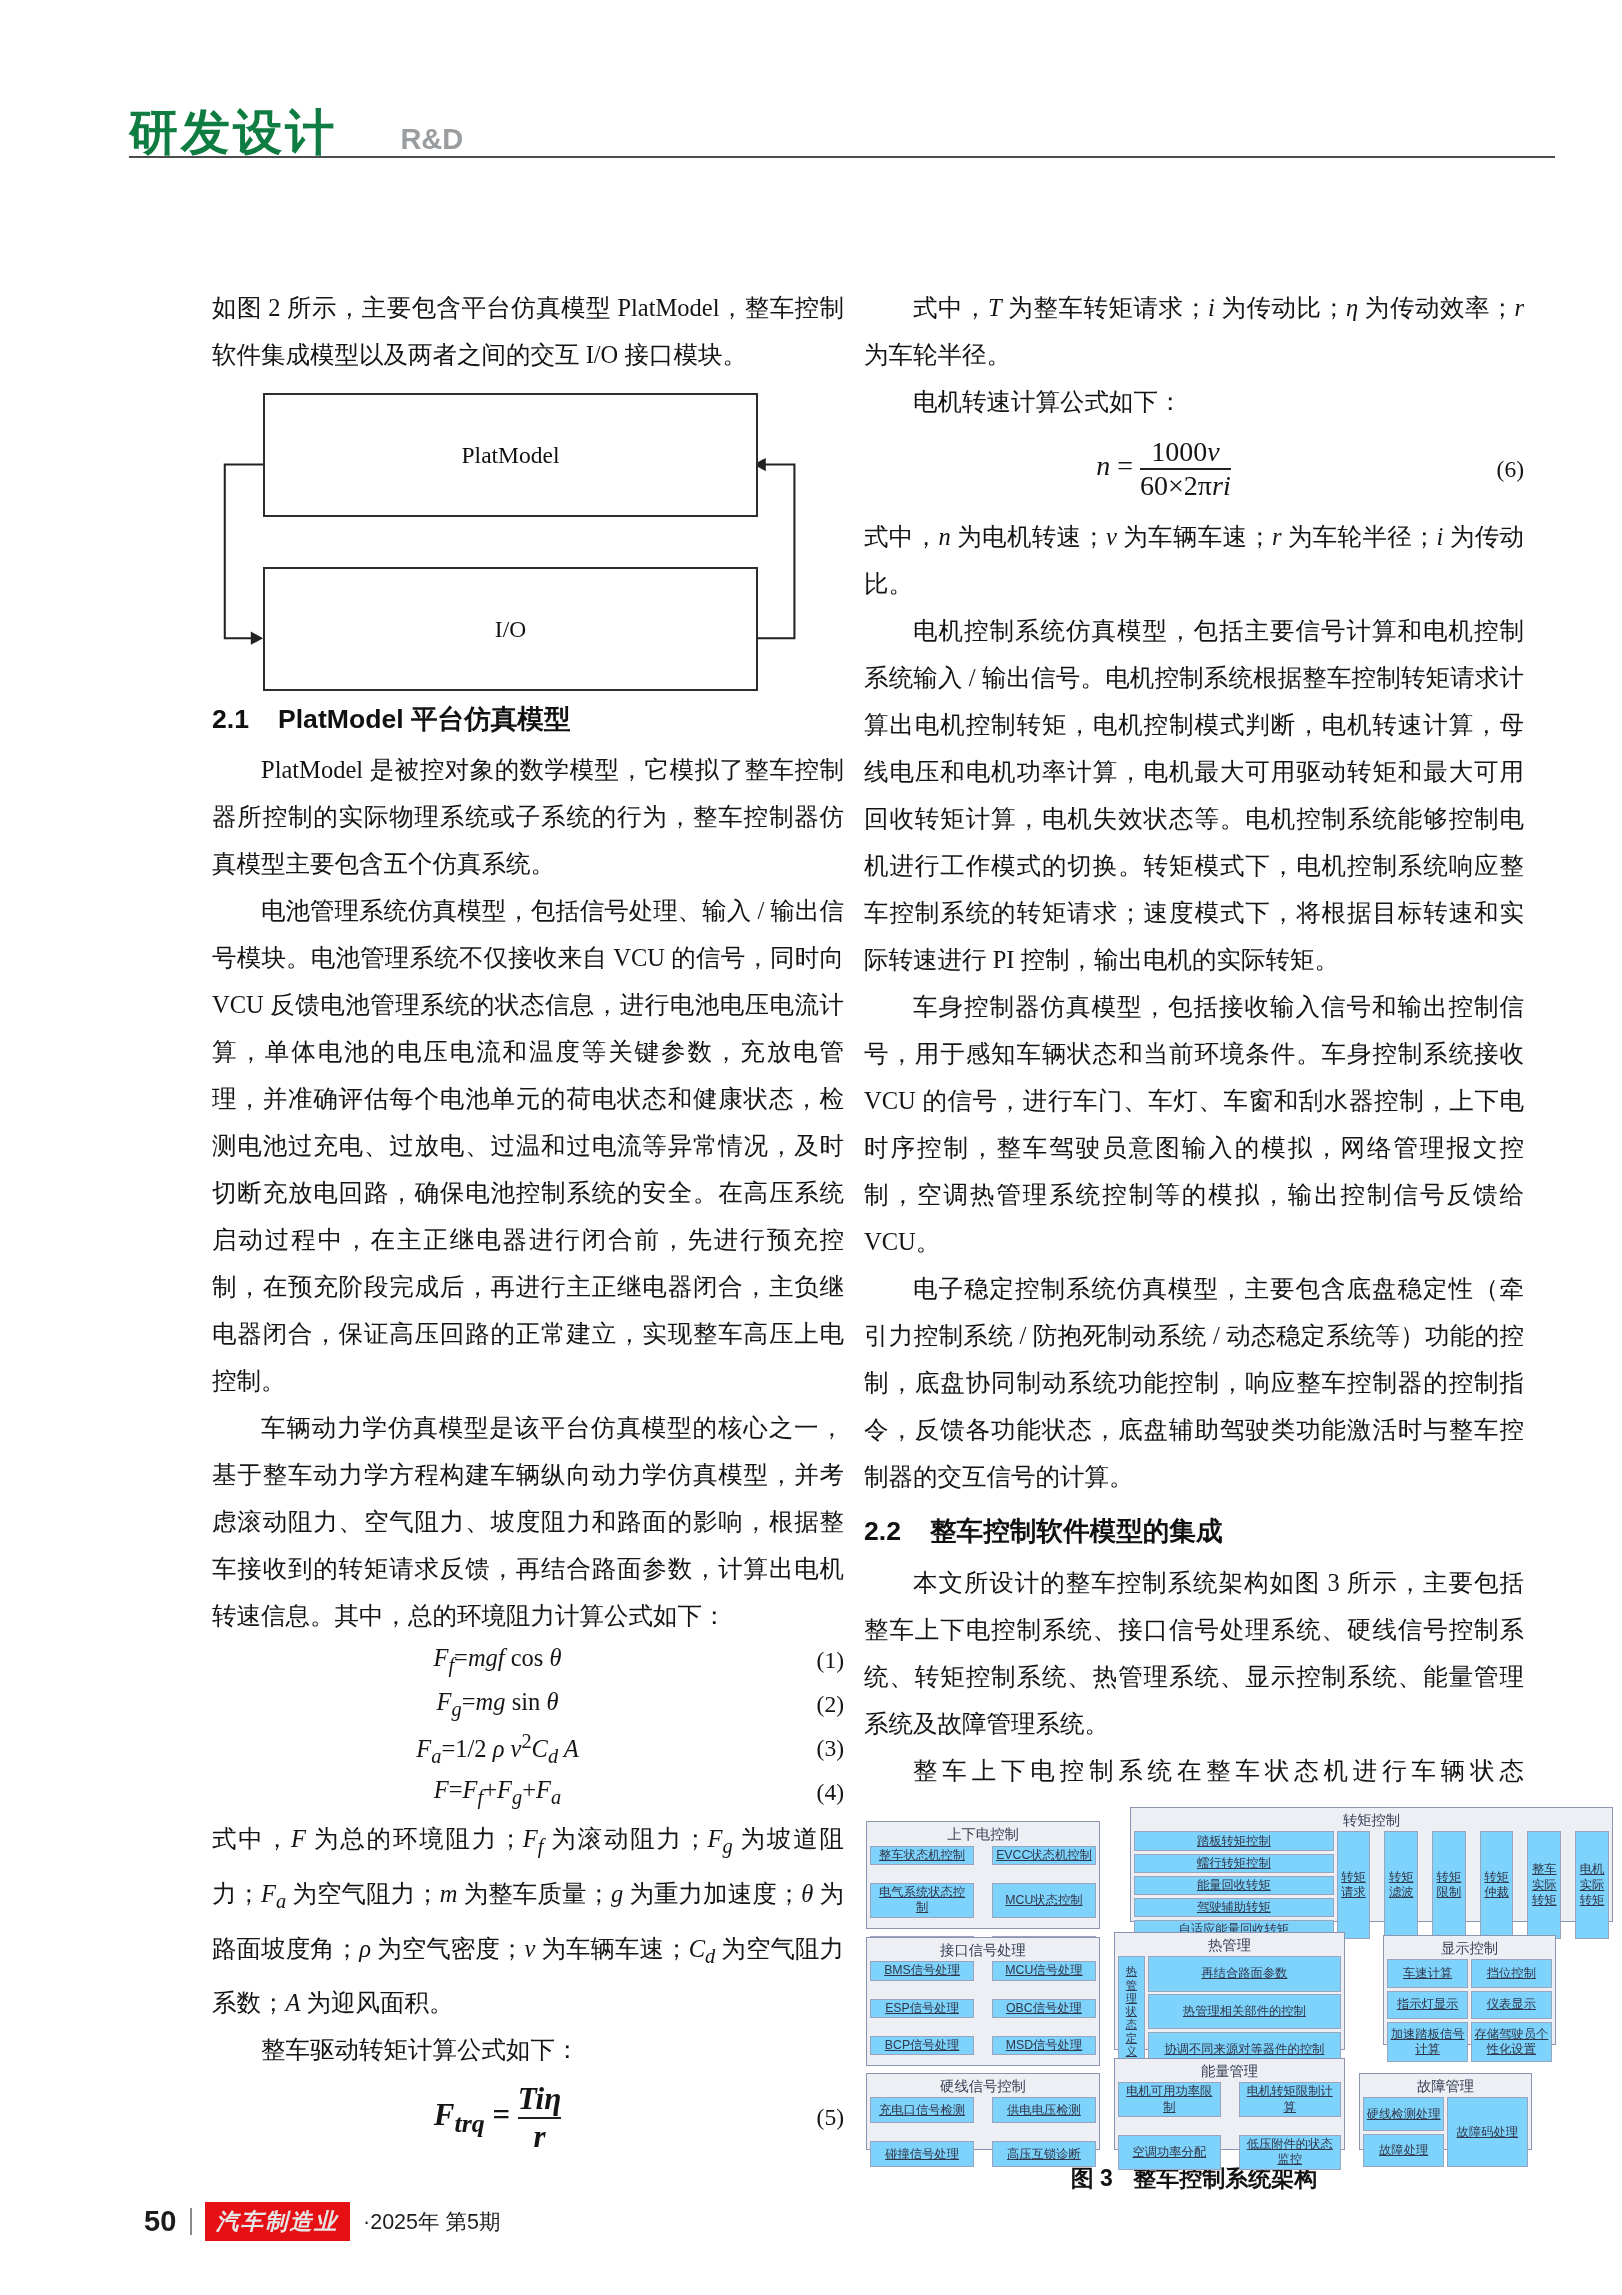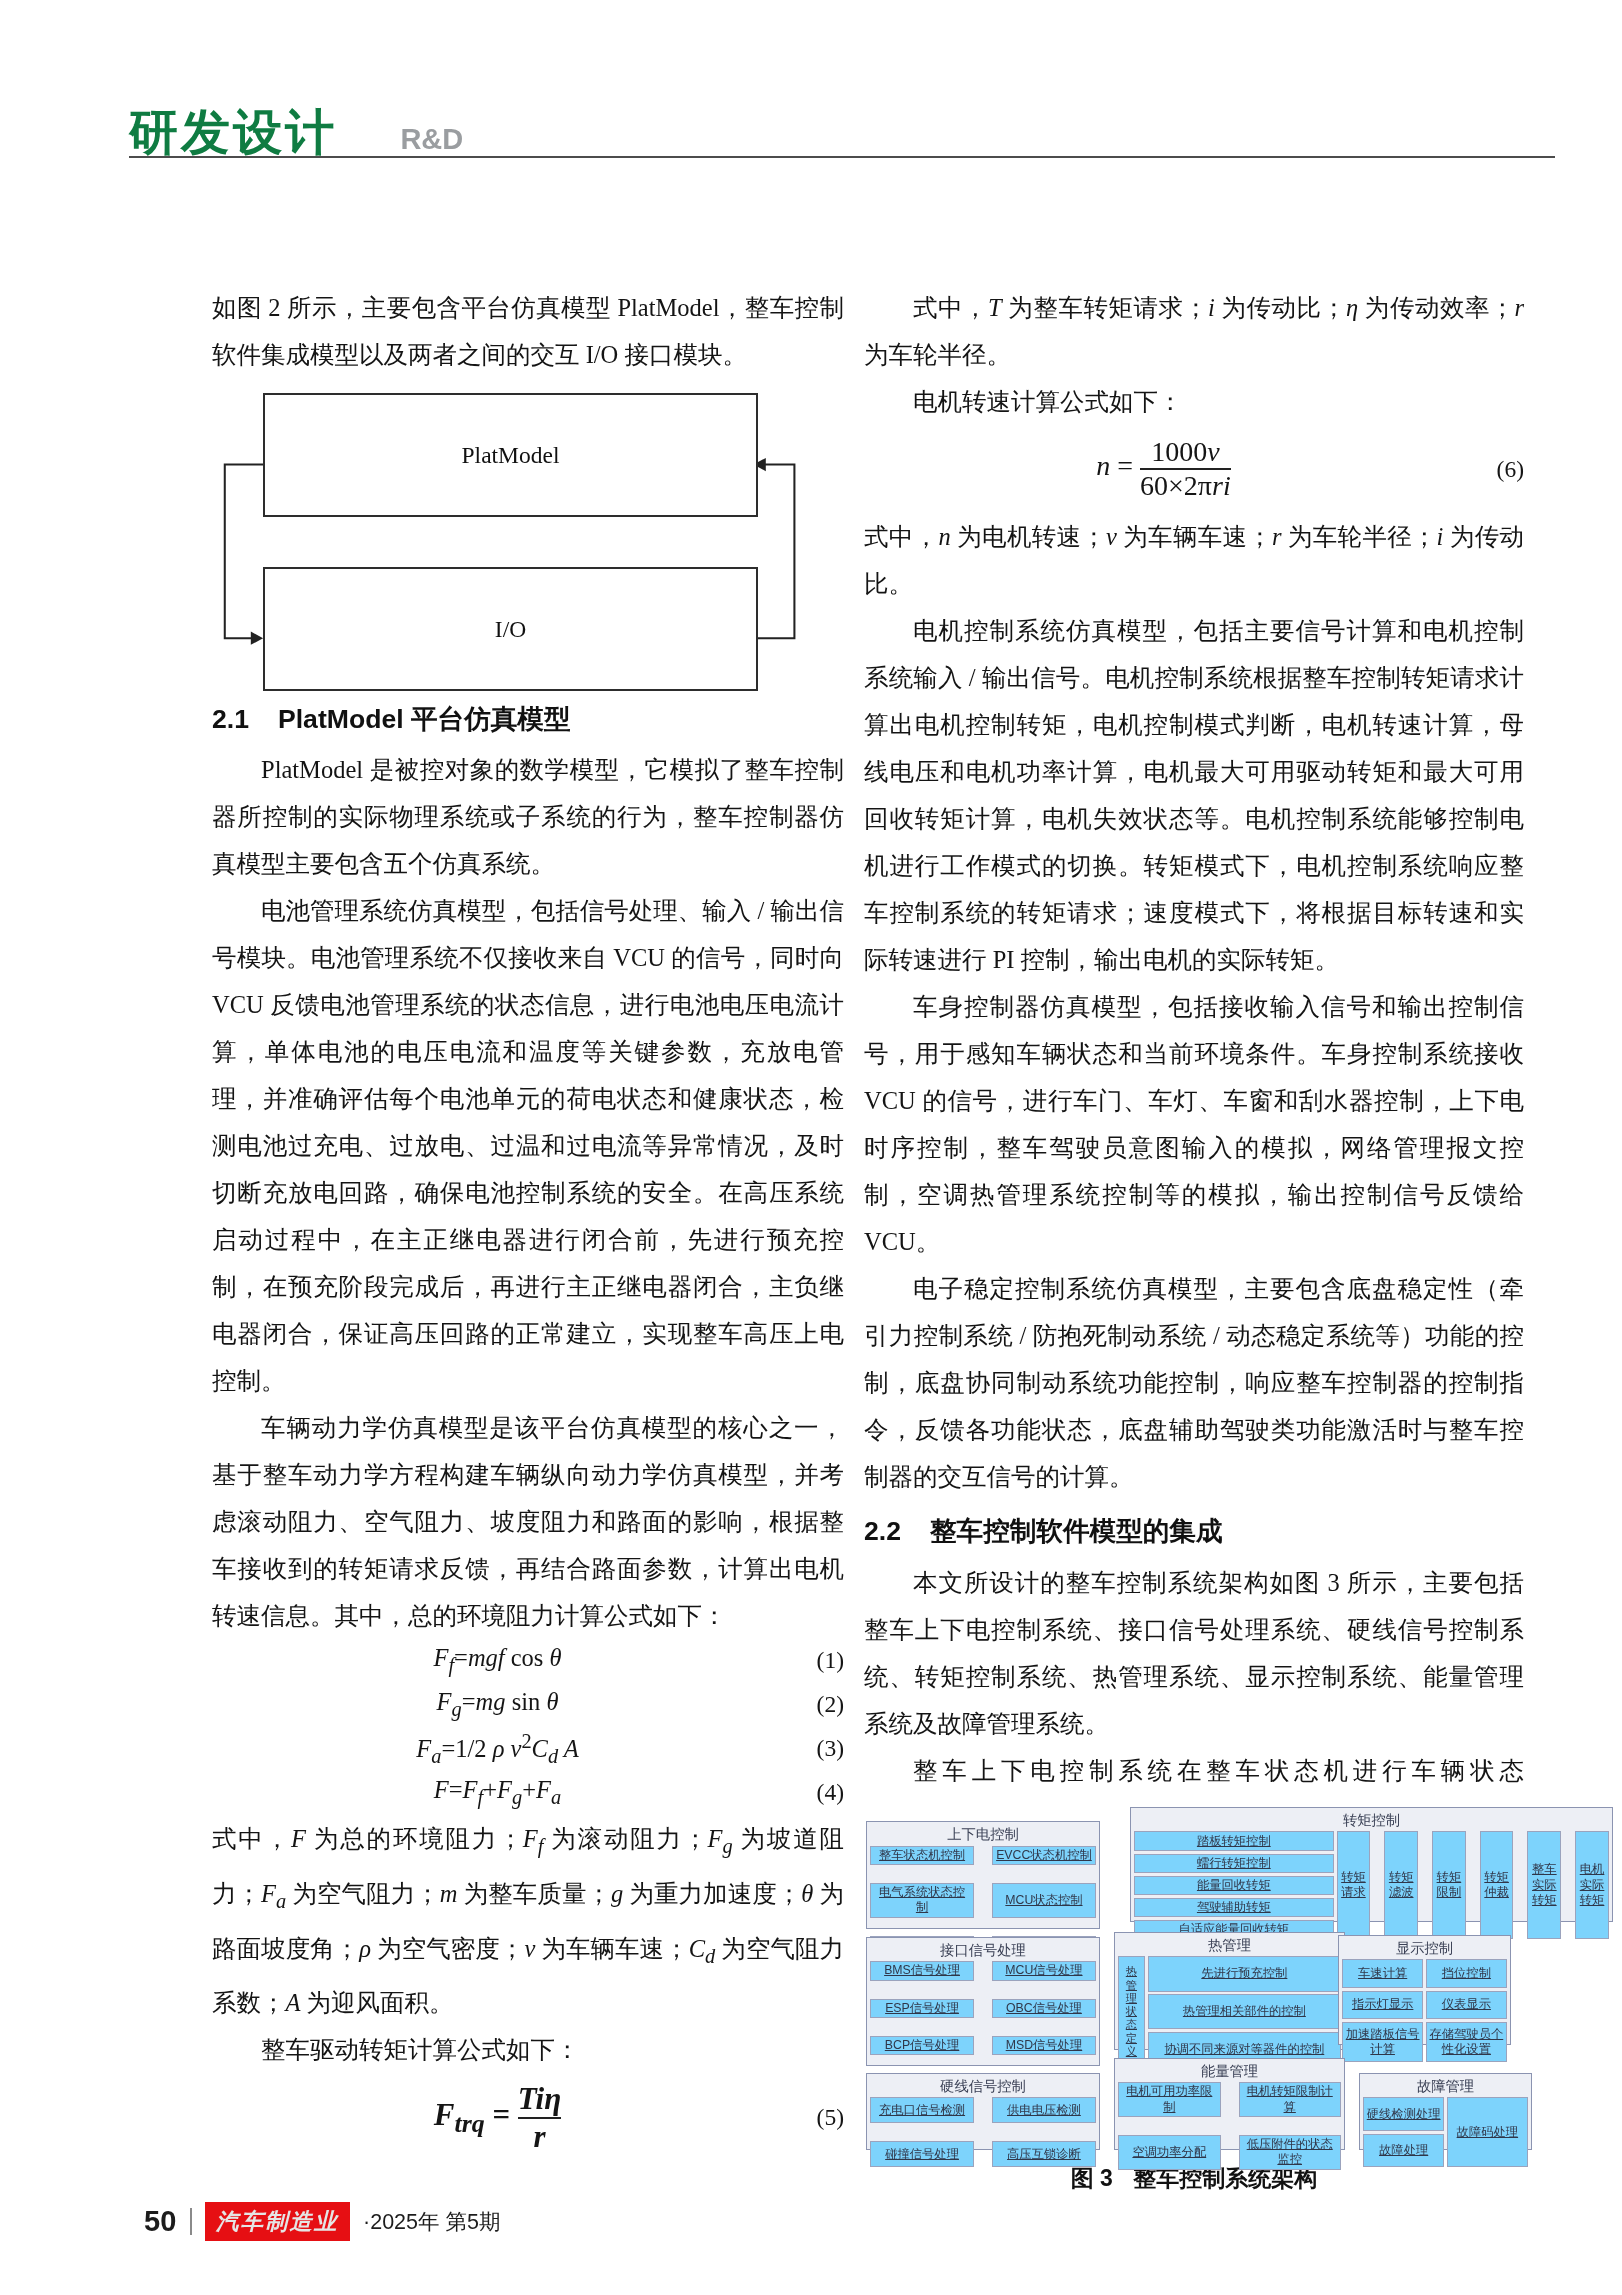--- a/index.html
+++ b/index.html
@@ -241,28 +241,28 @@
         </div>
       </div>
 
       <div class="f3p" style="left:250px;top:129px;width:231px;height:118px;">
         <div class="f3t">热管理</div>
         <div class="f3body f3flex">
           <div class="f3c f3side">
               <span class="w1">热管理状态定义</span>
             </div>
           <div class="f3rows">
-            <div class="f3c">先进行预充控制</div>
+            <div class="f3c">再结合路面参数</div>
             <div class="f3c">热管理相关部件的控制</div>
             <div class="f3c">协调不同来源对等器件的控制</div>
           </div>
         </div>
       </div>
 
-      <div class="f3p" style="left:474px;top:132px;width:173px;height:110px;">
+      <div class="f3p" style="left:519px;top:132px;width:173px;height:110px;">
         <div class="f3t">显示控制</div>
         <div class="f3body g3rows">
           <div class="f3c">车速计算</div>
           <div class="f3c">挡位控制</div>
           <div class="f3c">指示灯显示</div>
           <div class="f3c">仪表显示</div>
           <div class="f3c">加速踏板信号计算</div>
           <div class="f3c">存储驾驶员个性化设置</div>
         </div>
       </div>

